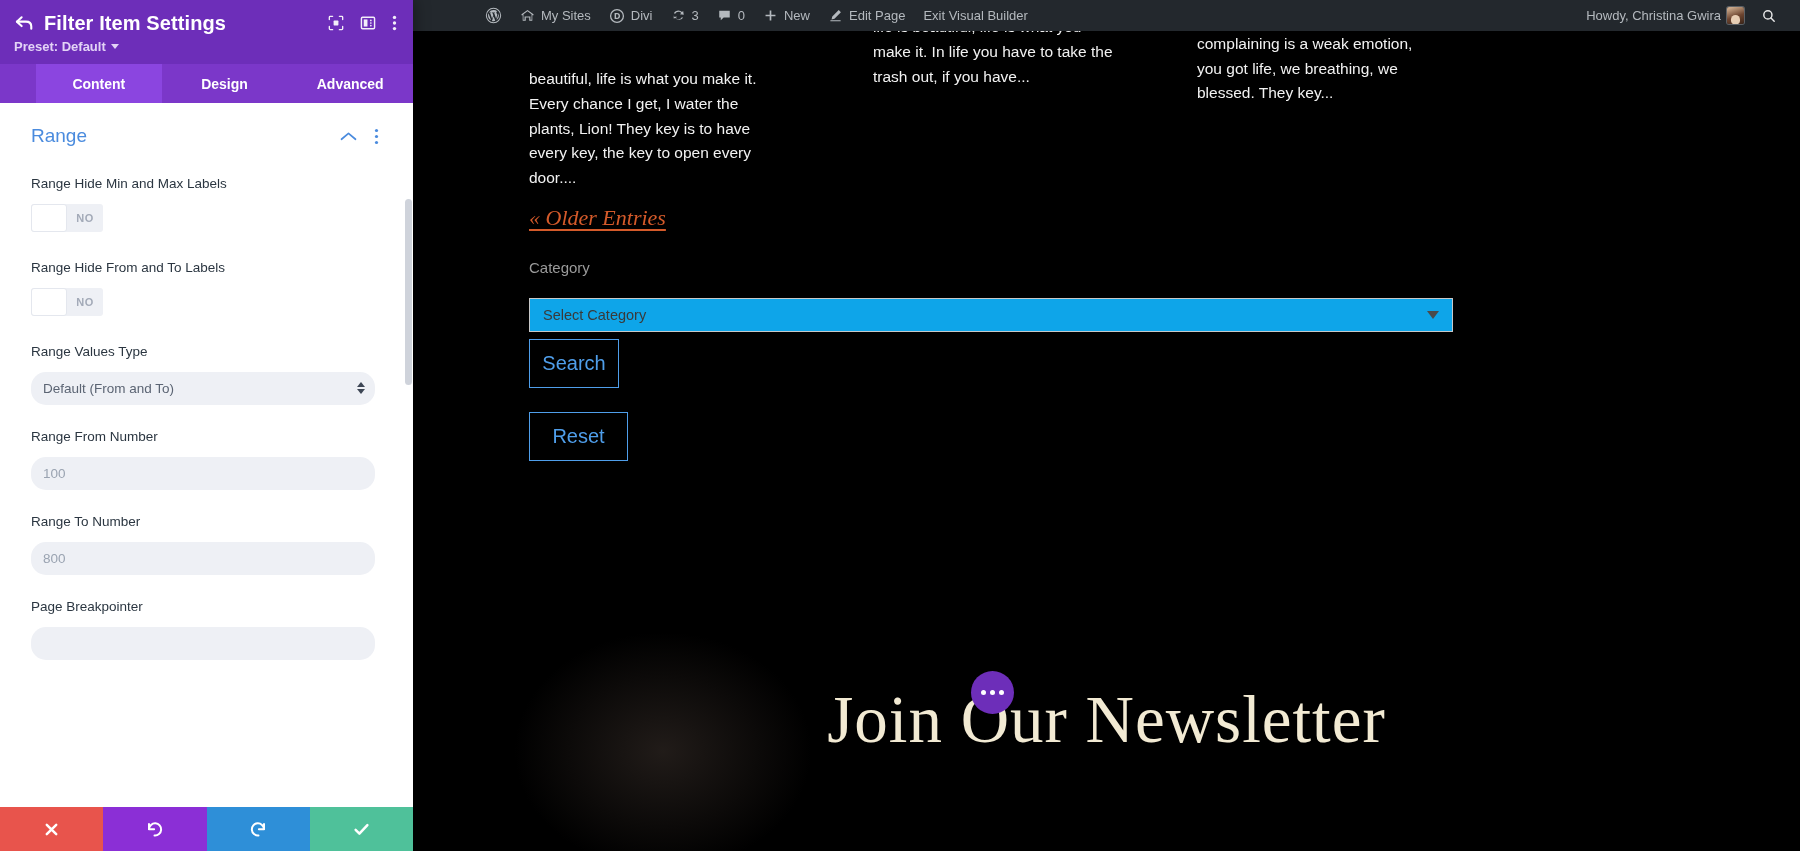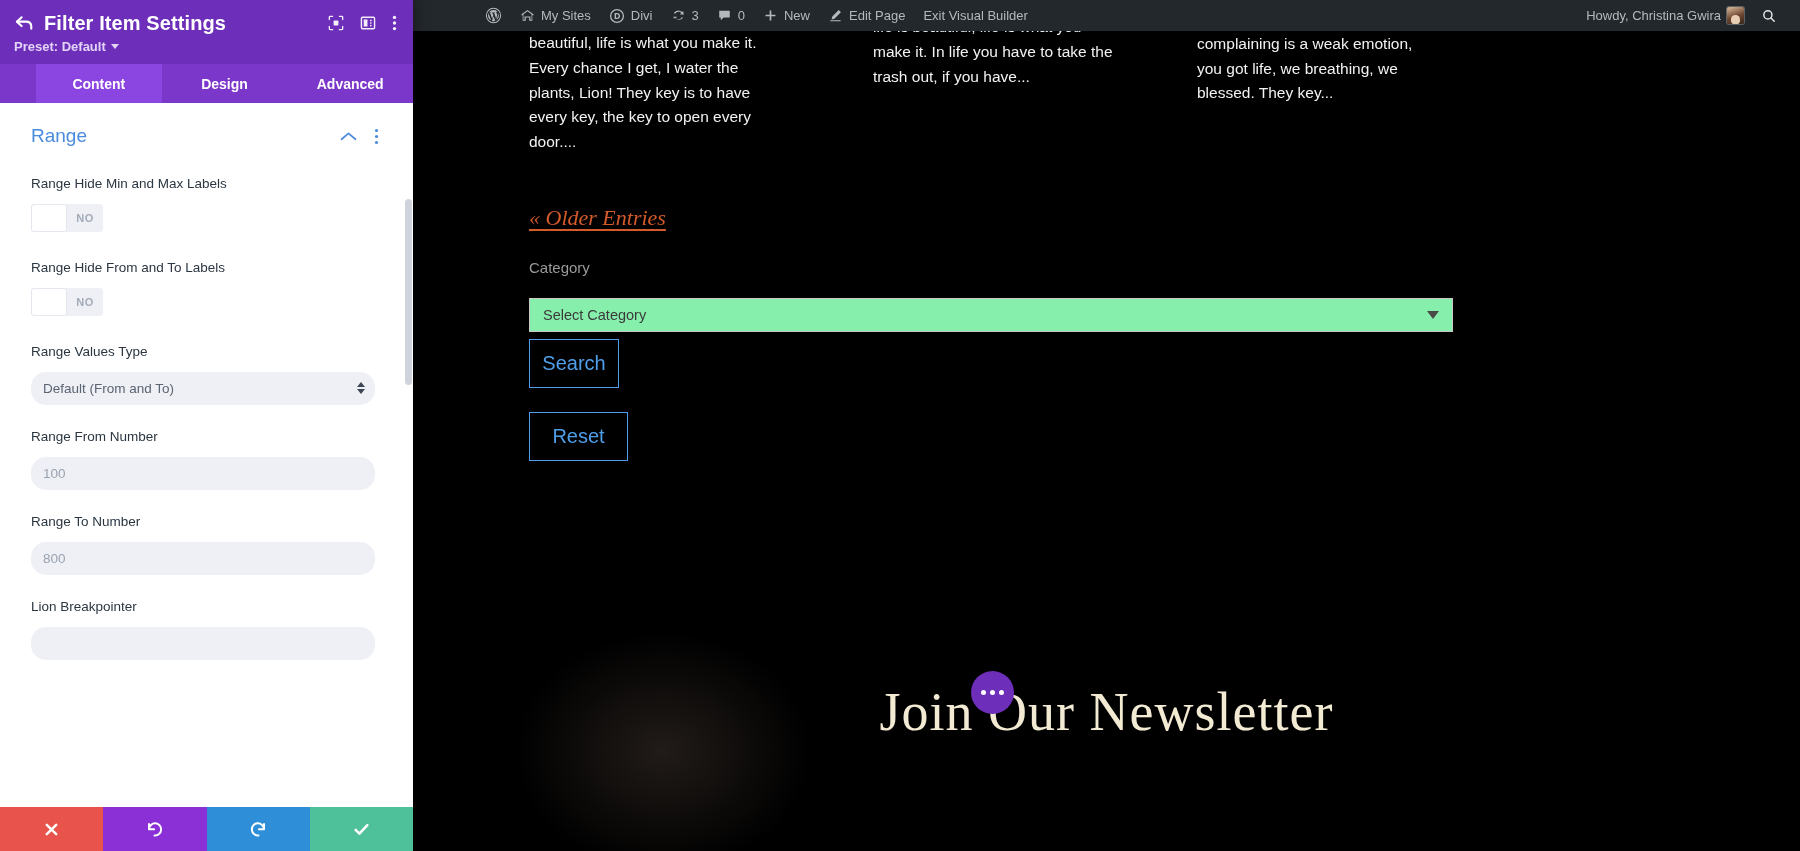--- a/index.html
+++ b/index.html
@@ -141,38 +141,38 @@
   #site {
     position:absolute; left:413px; top:31px; width:1387px; height:820px;
     background:#000; overflow:hidden; color:#fff;
   }
   .blurb-row { position:absolute; left:0; top:0; width:1387px; }
   .blurb {
     position:absolute; top:0;
     font-size:15.5px; line-height:1.6; color:#f2f2f2;
     font-family:"Liberation Sans", sans-serif;
   }
-  .blurb.c1 { left:116px; width:248px; }
+  .blurb.c1 { left:116px; width:248px;margin-top:36px; }
   .blurb.c2 { left:460px; width:250px; top:-16px; }
   .blurb.c3 { left:784px; width:235px; top:-24px; }
 
   .older {
     position:absolute; left:116px; top:174px;
     font-family:"Liberation Serif", serif; font-style:italic;
     font-size:22px; color:#d45a2a; text-decoration:underline;
     text-underline-offset:4px; cursor:pointer;
   }
 
   .cat-label {
     position:absolute; left:116px; top:228px;
     font-size:15px; color:#9a9a9a;
   }
   .cat-select {
     position:absolute; left:116px; top:267px;
-    width:924px; height:34px; background:#86efac; border:1px solid #c8c8c8;
+    width:924px; height:34px; background:#0ea5e9; border:1px solid #c8c8c8;
     display:flex; align-items:center; padding:0 13px;
     color:#3a3a3a; font-size:14.5px; cursor:pointer;
   }
   .cat-select .dn {
     margin-left:auto;
     width:0;height:0;border-left:6px solid transparent;border-right:6px solid transparent;
     border-top:8px solid #4a4a4a;
   }
 
   .btn-search, .btn-reset {
@@ -181,21 +181,21 @@
     font-size:20px; font-family:"Liberation Sans", sans-serif;
     display:flex; align-items:center; justify-content:center;
     cursor:pointer;
   }
   .btn-search { top:308px; width:90px; height:49px; }
   .btn-reset  { top:381px; width:99px; height:49px; }
 
   .newsletter {
     position:absolute; left:0; top:650px; width:1387px;
     text-align:center; font-family:"Liberation Serif", serif;
-    font-size:54px; color:#f2ead3; letter-spacing:1px;
+    font-size:67px; color:#f2ead3; letter-spacing:1px;
     white-space:nowrap;
   }
   .bg-glow {
     position:absolute; left:100px; top:600px; width:300px; height:240px;
     background:radial-gradient(ellipse at center, rgba(60,50,45,.55) 0%, rgba(0,0,0,0) 70%);
     pointer-events:none;
   }
 
   .divi-fab {
     position:absolute; left:558px; top:640px;
@@ -425,21 +425,21 @@
           <div class="field-label">Range From Number</div>
           <div class="inp placeholder">100</div>
         </div>
 
         <div class="field">
           <div class="field-label">Range To Number</div>
           <div class="inp placeholder">800</div>
         </div>
 
         <div class="field">
-          <div class="field-label">Lion Breakpointer</div>
+          <div class="field-label">Page Breakpointer</div>
           <div class="inp placeholder"></div>
         </div>
 
       </div>
       <div class="panel-scrollbar"></div>
     </div>
 
     <div class="panel-actions">
       <div class="act close">
         <svg width="17" height="17" viewBox="0 0 18 18" fill="none" stroke="#fff" stroke-width="2.6" stroke-linecap="round" aria-hidden="true">

